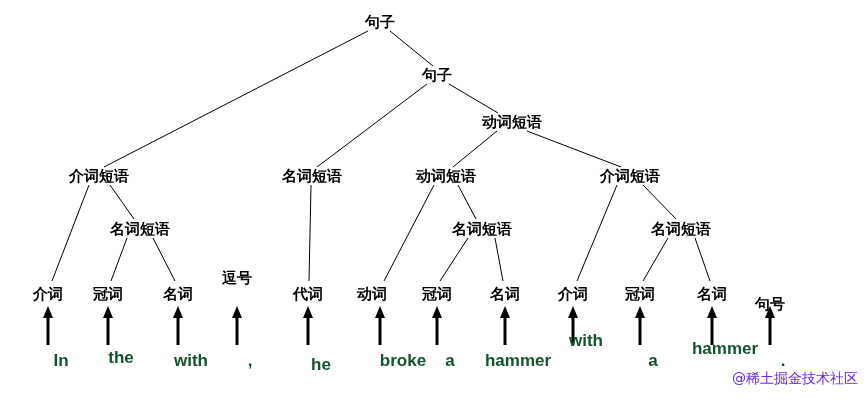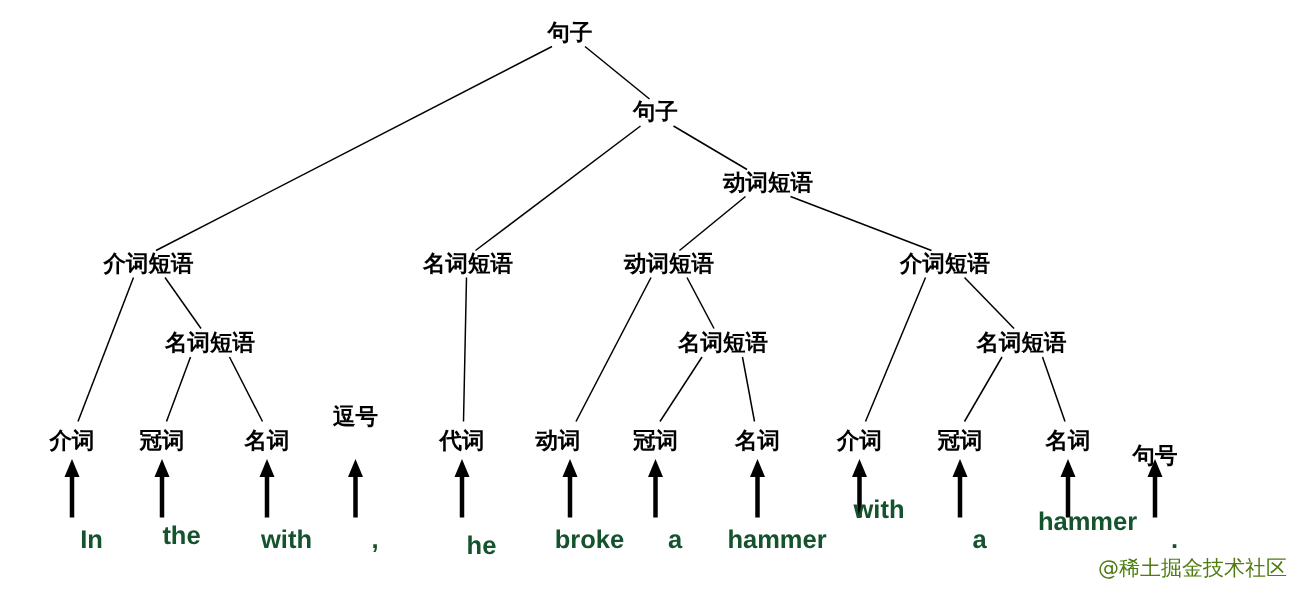--- a/index.html
+++ b/index.html
@@ -35,21 +35,21 @@
     color: #14532d;
     white-space: nowrap;
     line-height: 1;
     margin-left: 13px;
   }
   .watermark {
     position: absolute;
     right: 8px;
     bottom: 6px;
     font-size: 14px;
-    color: #4d7c0f;
+    color: #6d28d9;
     white-space: nowrap;
   }
 </style>
 </head>
 <body>
 
 <div class="canvas">
 
   <svg class="edges" width="866" height="402" viewBox="0 0 866 402">
     <g stroke="#000000" stroke-width="1">
@@ -147,21 +147,21 @@
   <div class="pos" style="left:573px; top:294px">介词</div>
   <div class="pos" style="left:640px; top:294px">冠词</div>
   <div class="pos" style="left:712px; top:294px">名词</div>
   <div class="pos" style="left:770px; top:304px">句号</div>
 
   <div class="word" style="left:48px;  top:360px">In</div>
   <div class="word" style="left:108px; top:357px">the</div>
   <div class="word" style="left:178px; top:360px">with</div>
   <div class="word" style="left:237px; top:360px">,</div>
   <div class="word" style="left:308px; top:364px">he</div>
-  <div class="word" style="left:380px; top:360px">broke</div>
+  <div class="word" style="left:390px; top:360px">broke</div>
   <div class="word" style="left:437px; top:360px">a</div>
   <div class="word" style="left:505px; top:360px">hammer</div>
   <div class="word" style="left:573px; top:340px">with</div>
   <div class="word" style="left:640px; top:360px">a</div>
   <div class="word" style="left:712px; top:348px">hammer</div>
   <div class="word" style="left:770px; top:360px">.</div>
 
   <div class="watermark">@稀土掘金技术社区</div>
 
 </div>

